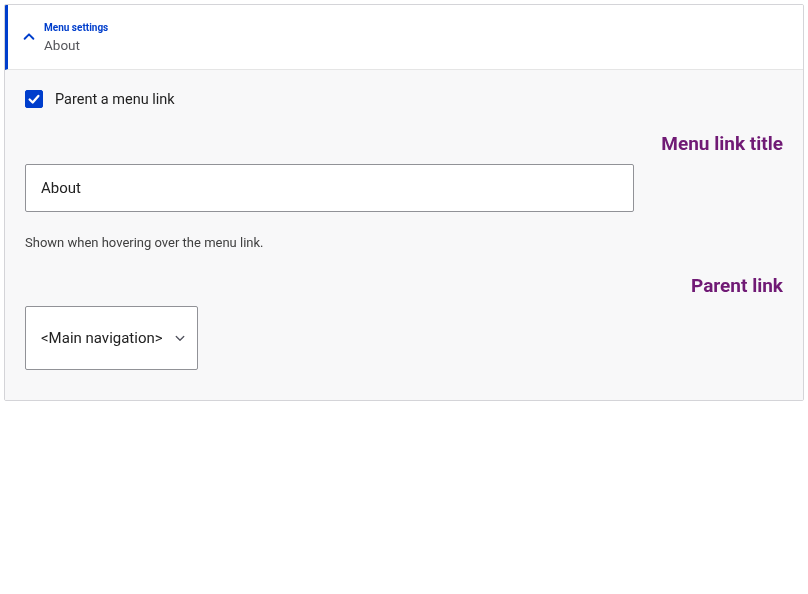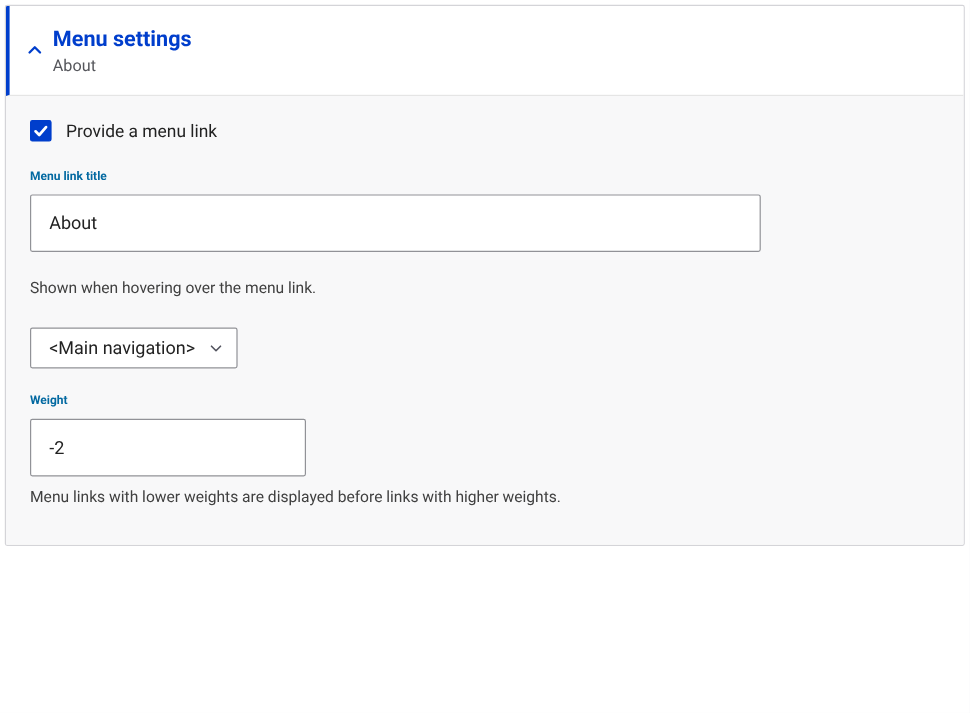--- a/index.html
+++ b/index.html
@@ -42,21 +42,21 @@
       width: 14px;
       height: 14px;
     }
     .header-text {
       display: flex;
       flex-direction: column;
     }
     .header-title {
       color: #003ecc;
       font-weight: 700;
-      font-size: 18px;
+      font-size: 10px;
       line-height: 1.3;
     }
     .header-sub {
       color: #55565b;
       font-size: 13.5px;
       margin-top: 3px;
     }
     .panel-body {
       background: #f8f8f9;
       padding: 20px;
@@ -88,24 +88,25 @@
       color: #222;
     }
     .field {
       margin-bottom: 22px;
     }
     .field:last-child {
       margin-bottom: 10px;
     }
     .field-label {
       font-weight: 700;
-      font-size: 10px;
-      color: #0369a1;
+      font-size: 19px;
+      color: #701a75;
       display: block;
       margin-bottom: 9px;
+      text-align: right;
     }
     .text-input {
       width: 609px;
       height: 48px;
       padding: 0 15px;
       border: 1px solid #919297;
       border-radius: 2px;
       font-size: 15px;
       color: #222;
       background: #fff;
@@ -115,21 +116,21 @@
       font-size: 13px;
       color: #404040;
       margin-top: 9px;
       line-height: 1.4;
     }
     .select-wrap {
       position: relative;
       display: inline-block;
     }
     .select-input {
-      height: 34px;
+      height: 64px;
       padding: 0 34px 0 15px;
       border: 1px solid #919297;
       border-radius: 2px;
       font-size: 15px;
       color: #222;
       background: #fff;
       appearance: none;
       -webkit-appearance: none;
       font-family: inherit;
       cursor: pointer;
@@ -175,45 +176,41 @@
   </div>
 
   <div class="panel-body">
 
     <div class="checkbox-row">
       <span class="checkbox">
         <svg viewBox="0 0 16 16" fill="none" stroke="#fff" stroke-width="2.6" stroke-linecap="round" stroke-linejoin="round">
           <polyline points="3,8.5 6.5,12 13,4.5"></polyline>
         </svg>
       </span>
-      <span class="checkbox-label">Provide a menu link</span>
+      <span class="checkbox-label">Parent a menu link</span>
     </div>
 
     <div class="field">
       <label class="field-label">Menu link title</label>
       <input type="text" class="text-input" value="About" style="">
     </div>
 
     <div class="field">
       <div class="help-text">Shown when hovering over the menu link.</div>
     </div>
 
     <div class="field">
+      <label class="field-label">Parent link</label>
       <div class="select-wrap">
         <select class="select-input">
           <option>&lt;Main navigation&gt;</option>
         </select>
         <span class="select-arrow">
           <svg viewBox="0 0 16 16" fill="none" stroke="#545560" stroke-width="1.8" stroke-linecap="round" stroke-linejoin="round">
             <polyline points="3,6 8,11 13,6"></polyline>
           </svg>
         </span>
       </div>
     </div>
 
-    <div class="field">
-      <label class="field-label">Weight</label>
-      <input type="text" class="number-input" value="-2" style="">
-      <div class="help-text">Menu links with lower weights are displayed before links with higher weights.</div>
-    </div>
 
   </div>
 </div>
 
 </body></html>

